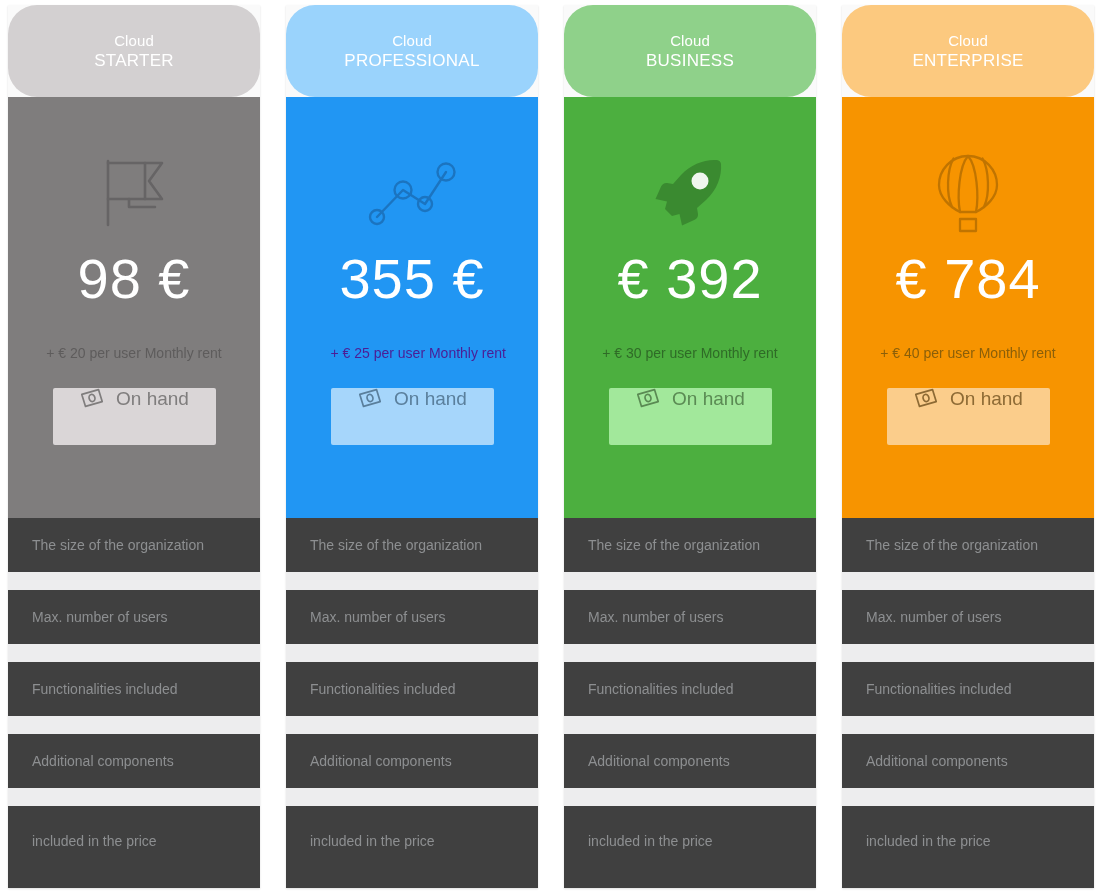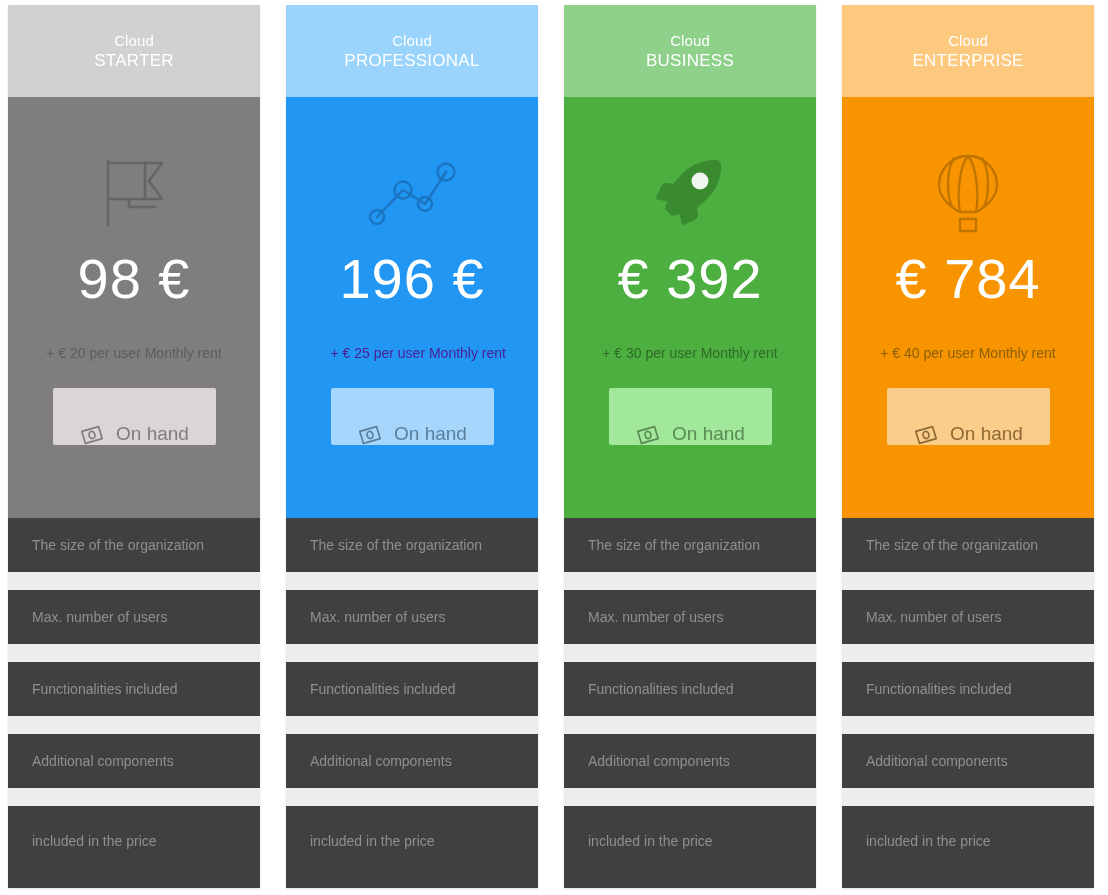--- a/index.html
+++ b/index.html
@@ -40,20 +40,21 @@
   
   .plan-header {
     height: 92px;
     flex: 0 0 92px;
     display: flex;
     flex-direction: column;
     align-items: center;
     justify-content: center;
     color: #ffffff;
     line-height: 1.28;
+    border-radius: 29px;
   }
   .plan-header-kicker {
     font-size: 15px;
     font-weight: 400;
     letter-spacing: 0.1px;
   }
   .plan-header-name {
     font-size: 17px;
     font-weight: 400;
     letter-spacing: 0.25px;
@@ -98,21 +99,21 @@
     line-height: 1.72;
   }
 
   .plan-cta {
     margin-top: 23px;
     width: 163px;
     height: 57px;
     border: none;
     border-radius: 2px;
     display: flex;
-    align-items: flex-end;
+    align-items: flex-start;
     justify-content: center;
     gap: 11px;
     font-family: "Liberation Sans", sans-serif;
     font-size: 19px;
     font-weight: 400;
     cursor: pointer;
     padding: 0;
   }
   .plan-cta svg { display: block; }
 
@@ -196,21 +197,21 @@
       <div class="plan-body" style="background: rgb(33, 150, 243);">
         <div class="plan-icon">
           <svg width="92" height="72" viewBox="0 0 92 72">
             <polyline points="11,60 37,33 59,47 80,15" stroke="#1b74c0" fill="none" stroke-width="2.4" stroke-linecap="round" stroke-linejoin="round"></polyline>
             <circle cx="11" cy="60" r="7" stroke="#1b74c0" fill="none" stroke-width="2.4"></circle>
             <circle cx="37" cy="33" r="8.5" stroke="#1b74c0" fill="none" stroke-width="2.4"></circle>
             <circle cx="59" cy="47" r="7" stroke="#1b74c0" fill="none" stroke-width="2.4"></circle>
             <circle cx="80" cy="15" r="8.5" stroke="#1b74c0" fill="none" stroke-width="2.4"></circle>
           </svg>
         </div>
-        <div class="plan-price">196 €</div>
+        <div class="plan-price">355 €</div>
         <div class="plan-subprice" style="color: #4c1d95; text-align: right;">+ € 25 per user Monthly rent</div>
         <button class="plan-cta" style="background: rgb(166, 214, 251); color: rgb(90, 127, 156);">
           <span>
             <svg width="26" height="20" viewBox="0 0 26 20">
               <path d="M2.8 6.4 L19.5 1.6 L23.2 13.6 L6.5 18.4 Z" stroke="#5a7f9c" fill="none" stroke-width="1.7" stroke-linejoin="round"></path>
               <ellipse cx="13" cy="10" rx="2.9" ry="3.6" transform="rotate(-16 13 10)" stroke="#5a7f9c" fill="none" stroke-width="1.7" stroke-linejoin="round"></ellipse>
             </svg>
           </span>
           <span>On hand</span>
         </button>

